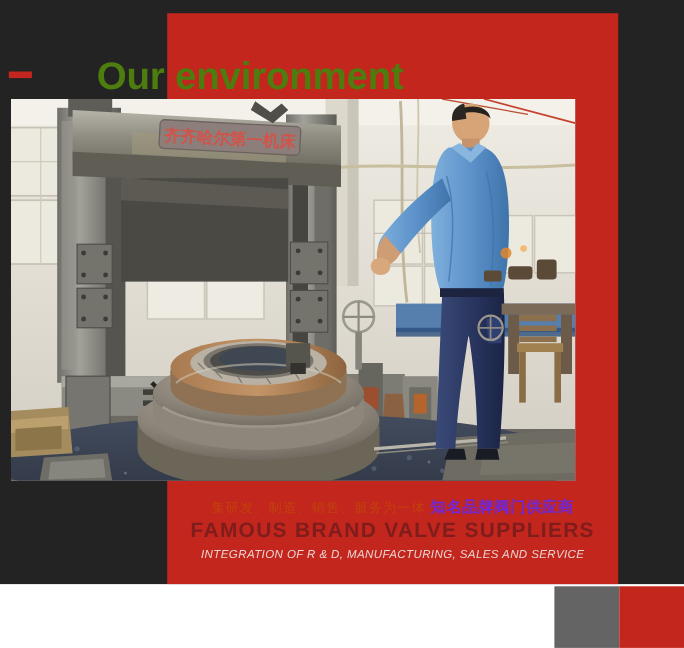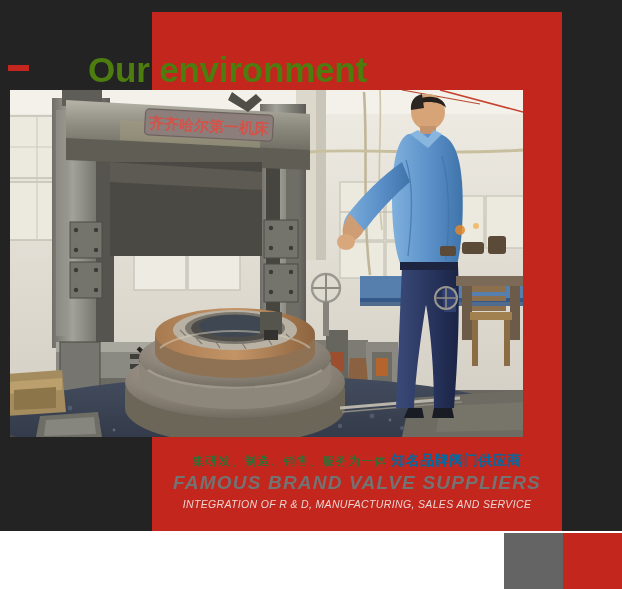--- a/index.html
+++ b/index.html
@@ -89,36 +89,35 @@
     display: block;
     white-space: nowrap;
     font-size: 13px;
     line-height: 20px;
     color: #f2e3e1;
     letter-spacing: 0.5px;
   }
   .caption-cn .cn-lead {
     font-size: 12px;
     letter-spacing: 1px;
-    color: #15803d;
+    color: #c2410c;
   }
   .caption-cn .cn-main {
     font-size: 14px;
     font-weight: bold;
     letter-spacing: 0.5px;
-    color: #0369a1;
+    color: #6d28d9;
   }
   .caption-en-main {
     display: block;
     font-size: 19px;
     line-height: 23px;
     font-weight: bold;
     letter-spacing: 1.2px;
-    color: #737373;
-    font-style: italic;
+    color: #7f1d1d;
   }
   .caption-en-sub {
     display: block;
     margin-top: 3px;
     font-size: 10.5px;
     line-height: 15px;
     letter-spacing: 0.35px;
     color: #ecd4d2;
     font-style: italic;
   }

